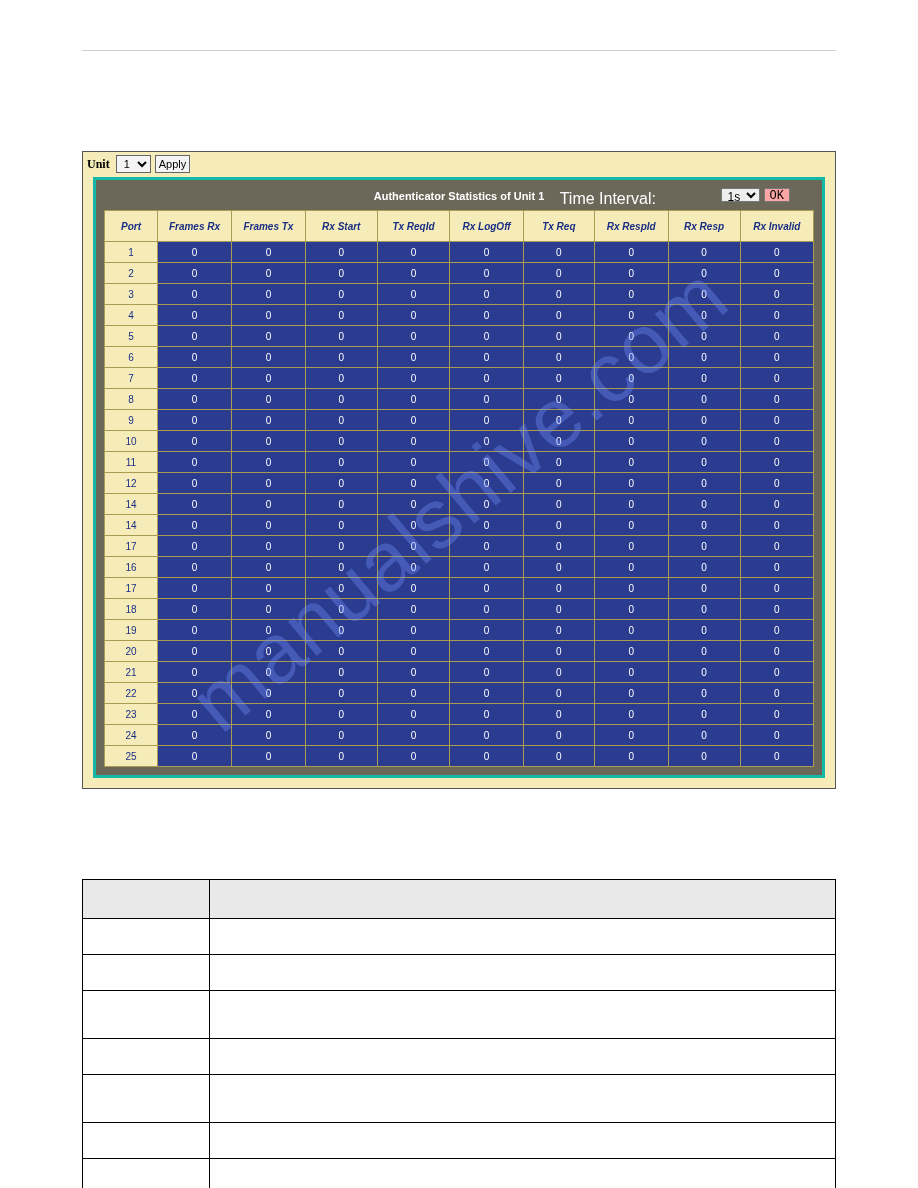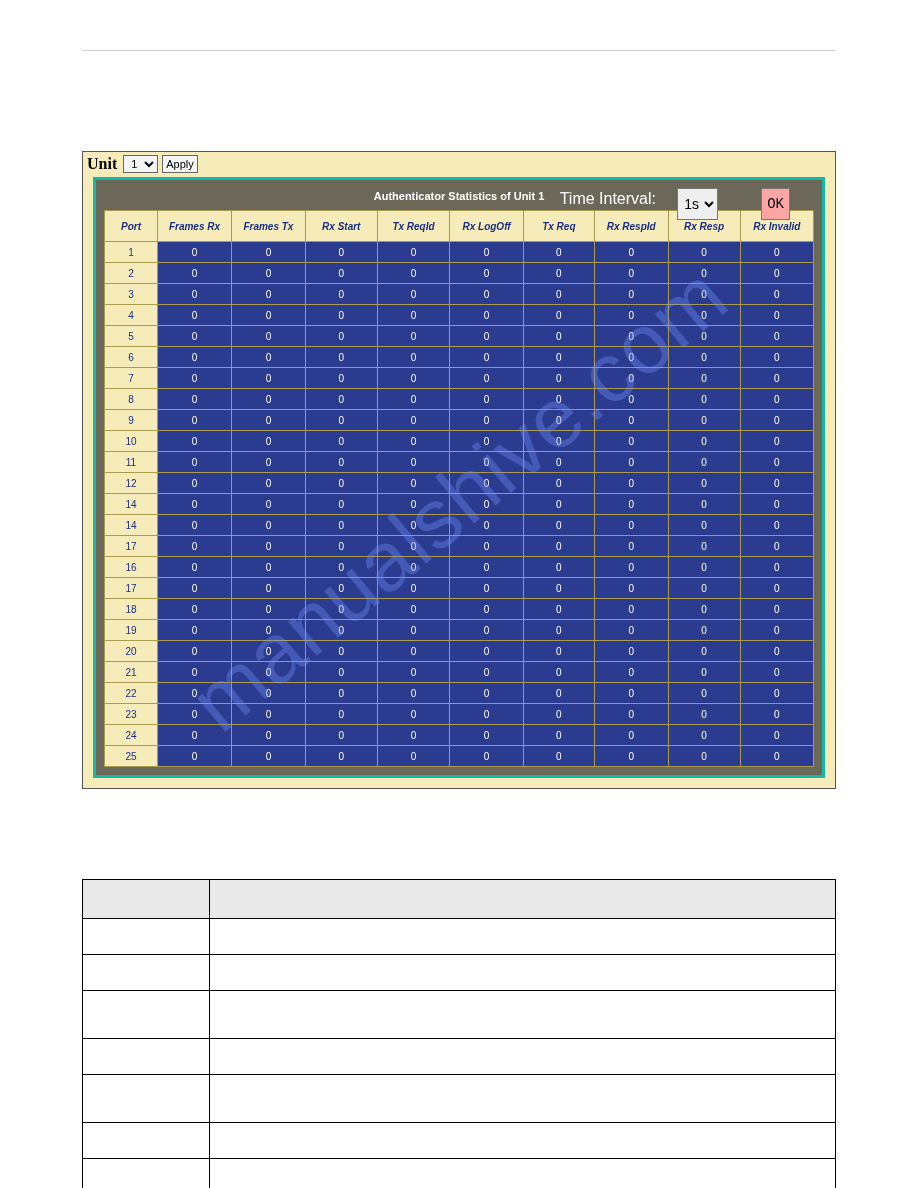--- a/index.html
+++ b/index.html
@@ -34,21 +34,21 @@
     align-items: center;
     gap: 4px;
     padding: 3px 4px 4px 4px;
     font-size: 11px;
     color: #000;
     font-weight: bold;
   }
   .toolbar label {
     font-family: "Times New Roman", serif;
     font-weight: bold;
-    font-size: 16px;
+    font-size: 12px;
     margin-right: 2px;
   }
   .toolbar select, .toolbar .apply {
     font-size: 11px;
     border: 1px solid #666;
     background: #f4f4f4;
     padding: 0 3px;
     height: 18px;
   }
   .toolbar .apply { cursor: pointer; }
@@ -78,26 +78,25 @@
   .titlebar .ti-controls {
     position: absolute;
     right: 32px;
     top: 2px;
     display: flex;
     gap: 4px;
     align-items: center;
   }
   .titlebar .ti-controls select,
   .titlebar .ti-controls .ok {
-    font-size: 14px;
+    font-size: 12px;
     border: 1px solid #777;
     background: #eee;
-    height: 32px;
+    height: 14px;
     padding: 0 2px;
-    margin-left: 39px;
   }
   .titlebar .ti-controls .ok {
     background: #fca5a5;
     padding: 0 5px;
     cursor: pointer;
     font-family: Liberation Mono, monospace;
   }
 
   .grid {
     margin: 0 8px;

